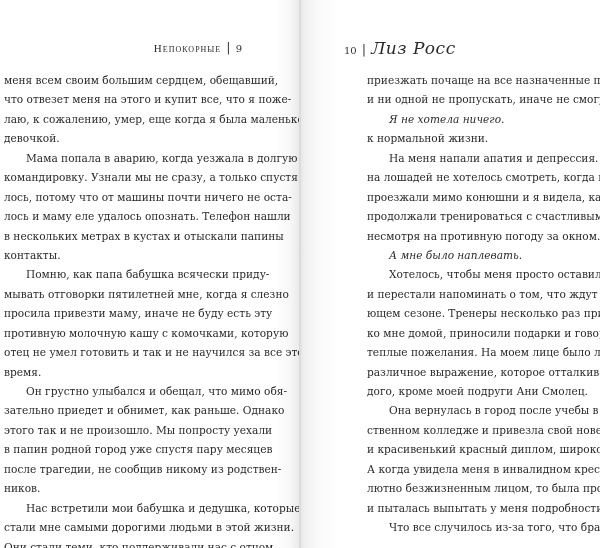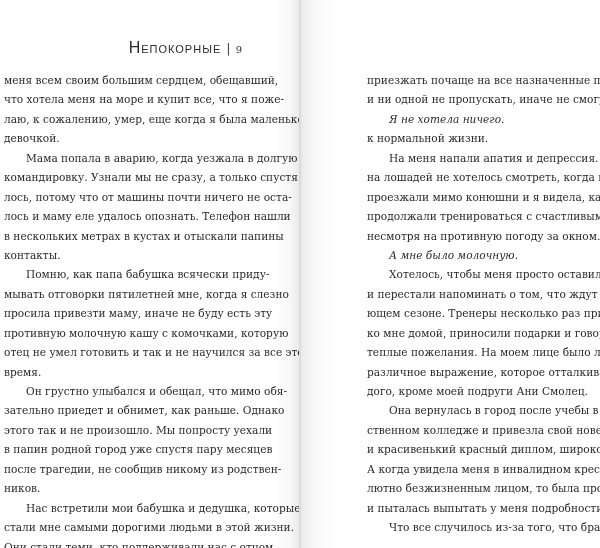--- a/index.html
+++ b/index.html
@@ -46,22 +46,22 @@
       font-size: 13px;
       color: #2b2b2b;
       white-space: nowrap;
       line-height: 20px;
     }
     .rh-left {
       right: 58px;
       text-align: right;
     }
     .rh-left .rh-title {
-      font-family: Liberation Sans, sans-serif;
-      font-size: 16px;
+      font-family: Liberation Serif, serif;
+      font-size: 11px;
       letter-spacing: 1px;
       font-weight: normal;
       font-variant: small-caps;
       margin-top: 28px;
     }
     .rh-right {
       left: 44px;
     }
     .rh-right .rh-author {
       font-family: "DejaVu Serif", serif;
@@ -116,21 +116,21 @@
 <body>
 
 <div class="spread">
 
   <div class="page page-left">
     <div class="running-head rh-left">
       <span class="rh-title">Непокорные</span><span class="rh-sep">|</span><span class="rh-num">9</span>
     </div>
     <div class="text-block tb-left" id="left-body">
         <span class="line">меня всем своим большим сердцем, обещавший,</span>
-        <span class="line">что хотела меня на море и купит все, что я поже-</span>
+        <span class="line">что отвезет меня на этого и купит все, что я поже-</span>
         <span class="line">лаю, к сожалению, умер, еще когда я была маленькой</span>
         <span class="line last">девочкой.</span>
         <span class="line ind">Мама попала в аварию, когда уезжала в долгую</span>
         <span class="line">командировку. Узнали мы не сразу, а только спустя</span>
         <span class="line">лось, потому что от машины почти ничего не оста-</span>
         <span class="line">лось и маму еле удалось опознать. Телефон нашли</span>
         <span class="line">в нескольких метрах в кустах и отыскали папины</span>
         <span class="line last">контакты.</span>
         <span class="line ind">Помню, как папа бабушка всячески приду-</span>
         <span class="line">мывать отговорки пятилетней мне, когда я слезно</span>
@@ -144,31 +144,34 @@
         <span class="line">в папин родной город уже спустя пару месяцев</span>
         <span class="line">после трагедии, не сообщив никому из родствен-</span>
         <span class="line last">ников.</span>
         <span class="line ind">Нас встретили мои бабушка и дедушка, которые</span>
         <span class="line">стали мне самыми дорогими людьми в этой жизни.</span>
         <span class="line">Они стали теми, кто поддерживали нас с отцом</span>
       </div>
   </div>
 
   <div class="page page-right">
+    <div class="running-head rh-right">
+      <span class="rh-num">10</span><span class="rh-sep">|</span><span class="rh-author">Лиз Росс</span>
+    </div>
     <div class="text-block tb-right" id="right-body">
         <span class="line">приезжать почаще на все назначенные процедуры</span>
         <span class="line">и ни одной не пропускать, иначе не смогу вернуться</span>
         <span class="line ind last" style="font-style: italic;">Я не хотела ничего.</span>
         <span class="line last">к нормальной жизни.</span>
         <span class="line ind">На меня напали апатия и депрессия. Даже</span>
         <span class="line">на лошадей не хотелось смотреть, когда мы на машине</span>
         <span class="line">проезжали мимо конюшни и я видела, как многие</span>
         <span class="line">продолжали тренироваться с счастливыми лицами,</span>
         <span class="line last">несмотря на противную погоду за окном.</span>
-        <span class="line ind last" style="font-style: italic;">А мне было молочную.</span>
+        <span class="line ind last" style="font-style: italic;">А мне было наплевать.</span>
         <span class="line ind">Хотелось, чтобы меня просто оставили в покое</span>
         <span class="line">и перестали напоминать о том, что ждут в следу-</span>
         <span class="line">ющем сезоне. Тренеры несколько раз приезжали</span>
         <span class="line">ко мне домой, приносили подарки и говорили</span>
         <span class="line">теплые пожелания. На моем лице было лишь без-</span>
         <span class="line">различное выражение, которое отталкивало каж-</span>
         <span class="line last">дого, кроме моей подруги Ани Смолец.</span>
         <span class="line ind">Она вернулась в город после учебы в художе-</span>
         <span class="line">ственном колледже и привезла свой новенький</span>
         <span class="line">и красивенький красный диплом, широко улыбаясь.</span>

